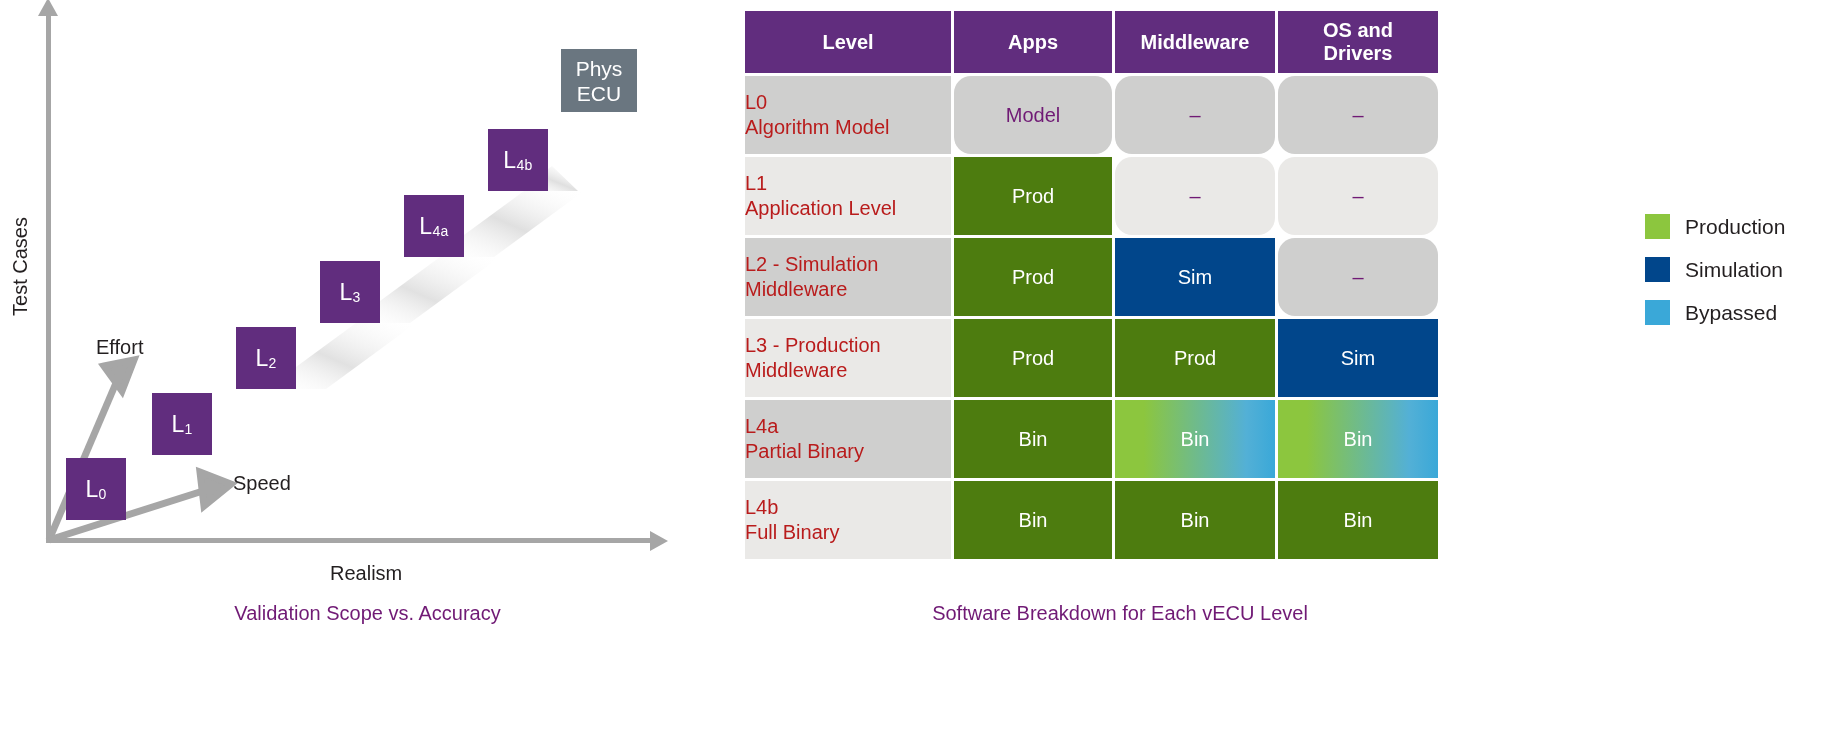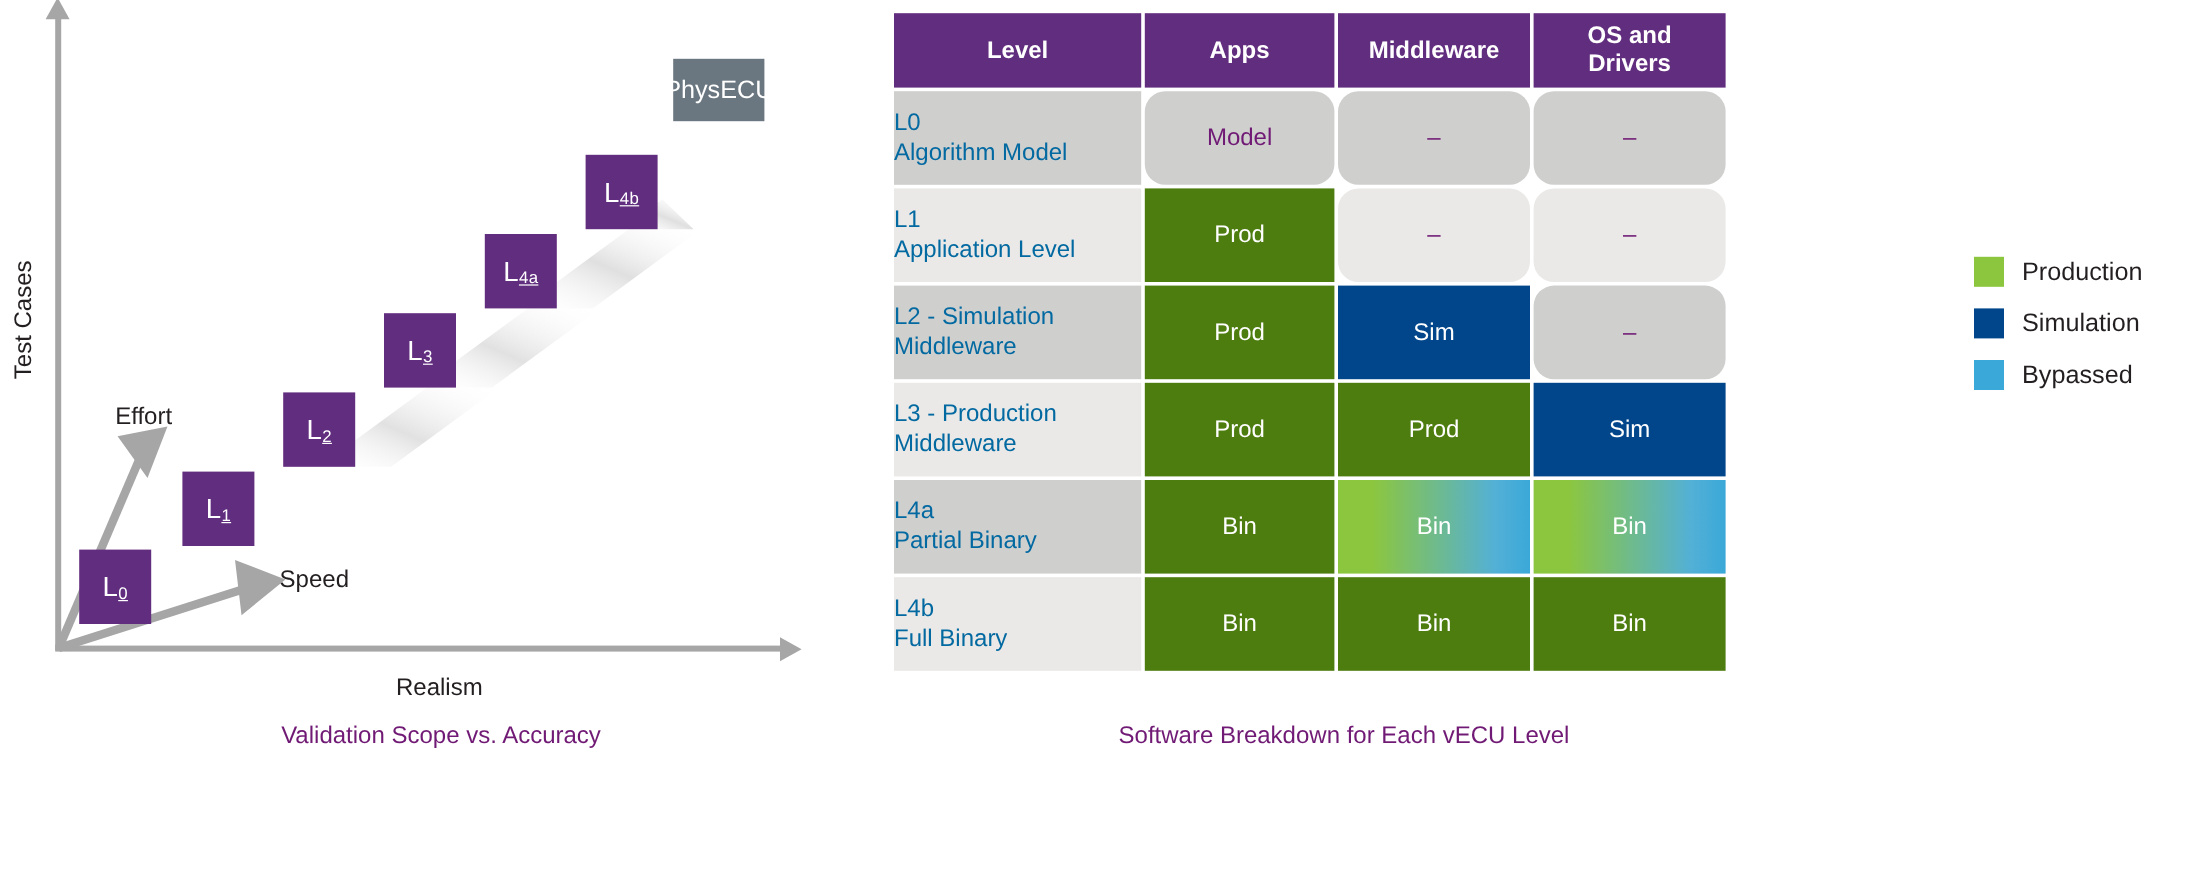--- a/index.html
+++ b/index.html
@@ -98,38 +98,37 @@
     align-items: center;
     justify-content: center;
     letter-spacing: .3px;
   }
   .lbox sub {
     font-size: 14px;
     vertical-align: baseline;
     position: relative;
     top: 5px;
     left: 0px;
-    text-decoration: underline;
   }
   #lbox-0  { left: 66px;  top: 458px; width: 60px; height: 62px; }
   #lbox-1  { left: 152px; top: 393px; width: 60px; height: 62px; }
   #lbox-2  { left: 236px; top: 327px; width: 60px; height: 62px; }
   #lbox-3  { left: 320px; top: 261px; width: 60px; height: 62px; }
   #lbox-4a { left: 404px; top: 195px; width: 60px; height: 62px; }
   #lbox-4b { left: 488px; top: 129px; width: 60px; height: 62px; }
   #phys-ecu {
     position: absolute;
     left: 561px; top: 49px;
-    width: 76px; height: 52px;
+    width: 76px; height: 63px;
     background: #6a7680;
     color: #ffffff;
     font-size: 21px;
     line-height: 25px;
     display: flex;
-    flex-direction: row;
+    flex-direction: column;
     align-items: center;
     justify-content: center;
     text-align: center;
   }
   
   #shadow-band {
     position: absolute;
     left: 0; top: 0;
     width: 760px; height: 738px;
     pointer-events: none;
@@ -164,21 +163,21 @@
   table.grid th.col-os      { width: 152px; }
 
   table.grid td {
     height: 78px;
     font-size: 20px;
     vertical-align: middle;
     padding: 0;
   }
   td.level-cell {
     padding-left: 10px;
-    color: #0369a1;
+    color: #b91c1c;
     line-height: 25px;
     text-align: left;
   }
   td.val-cell {
     text-align: center;
   }
   
   .bg-gray-dark  { background: #cfcfce; }
   .bg-gray-light { background: #eae9e7; }
   .bg-green      { background: #4d7c0f; color: #ffffff; }

